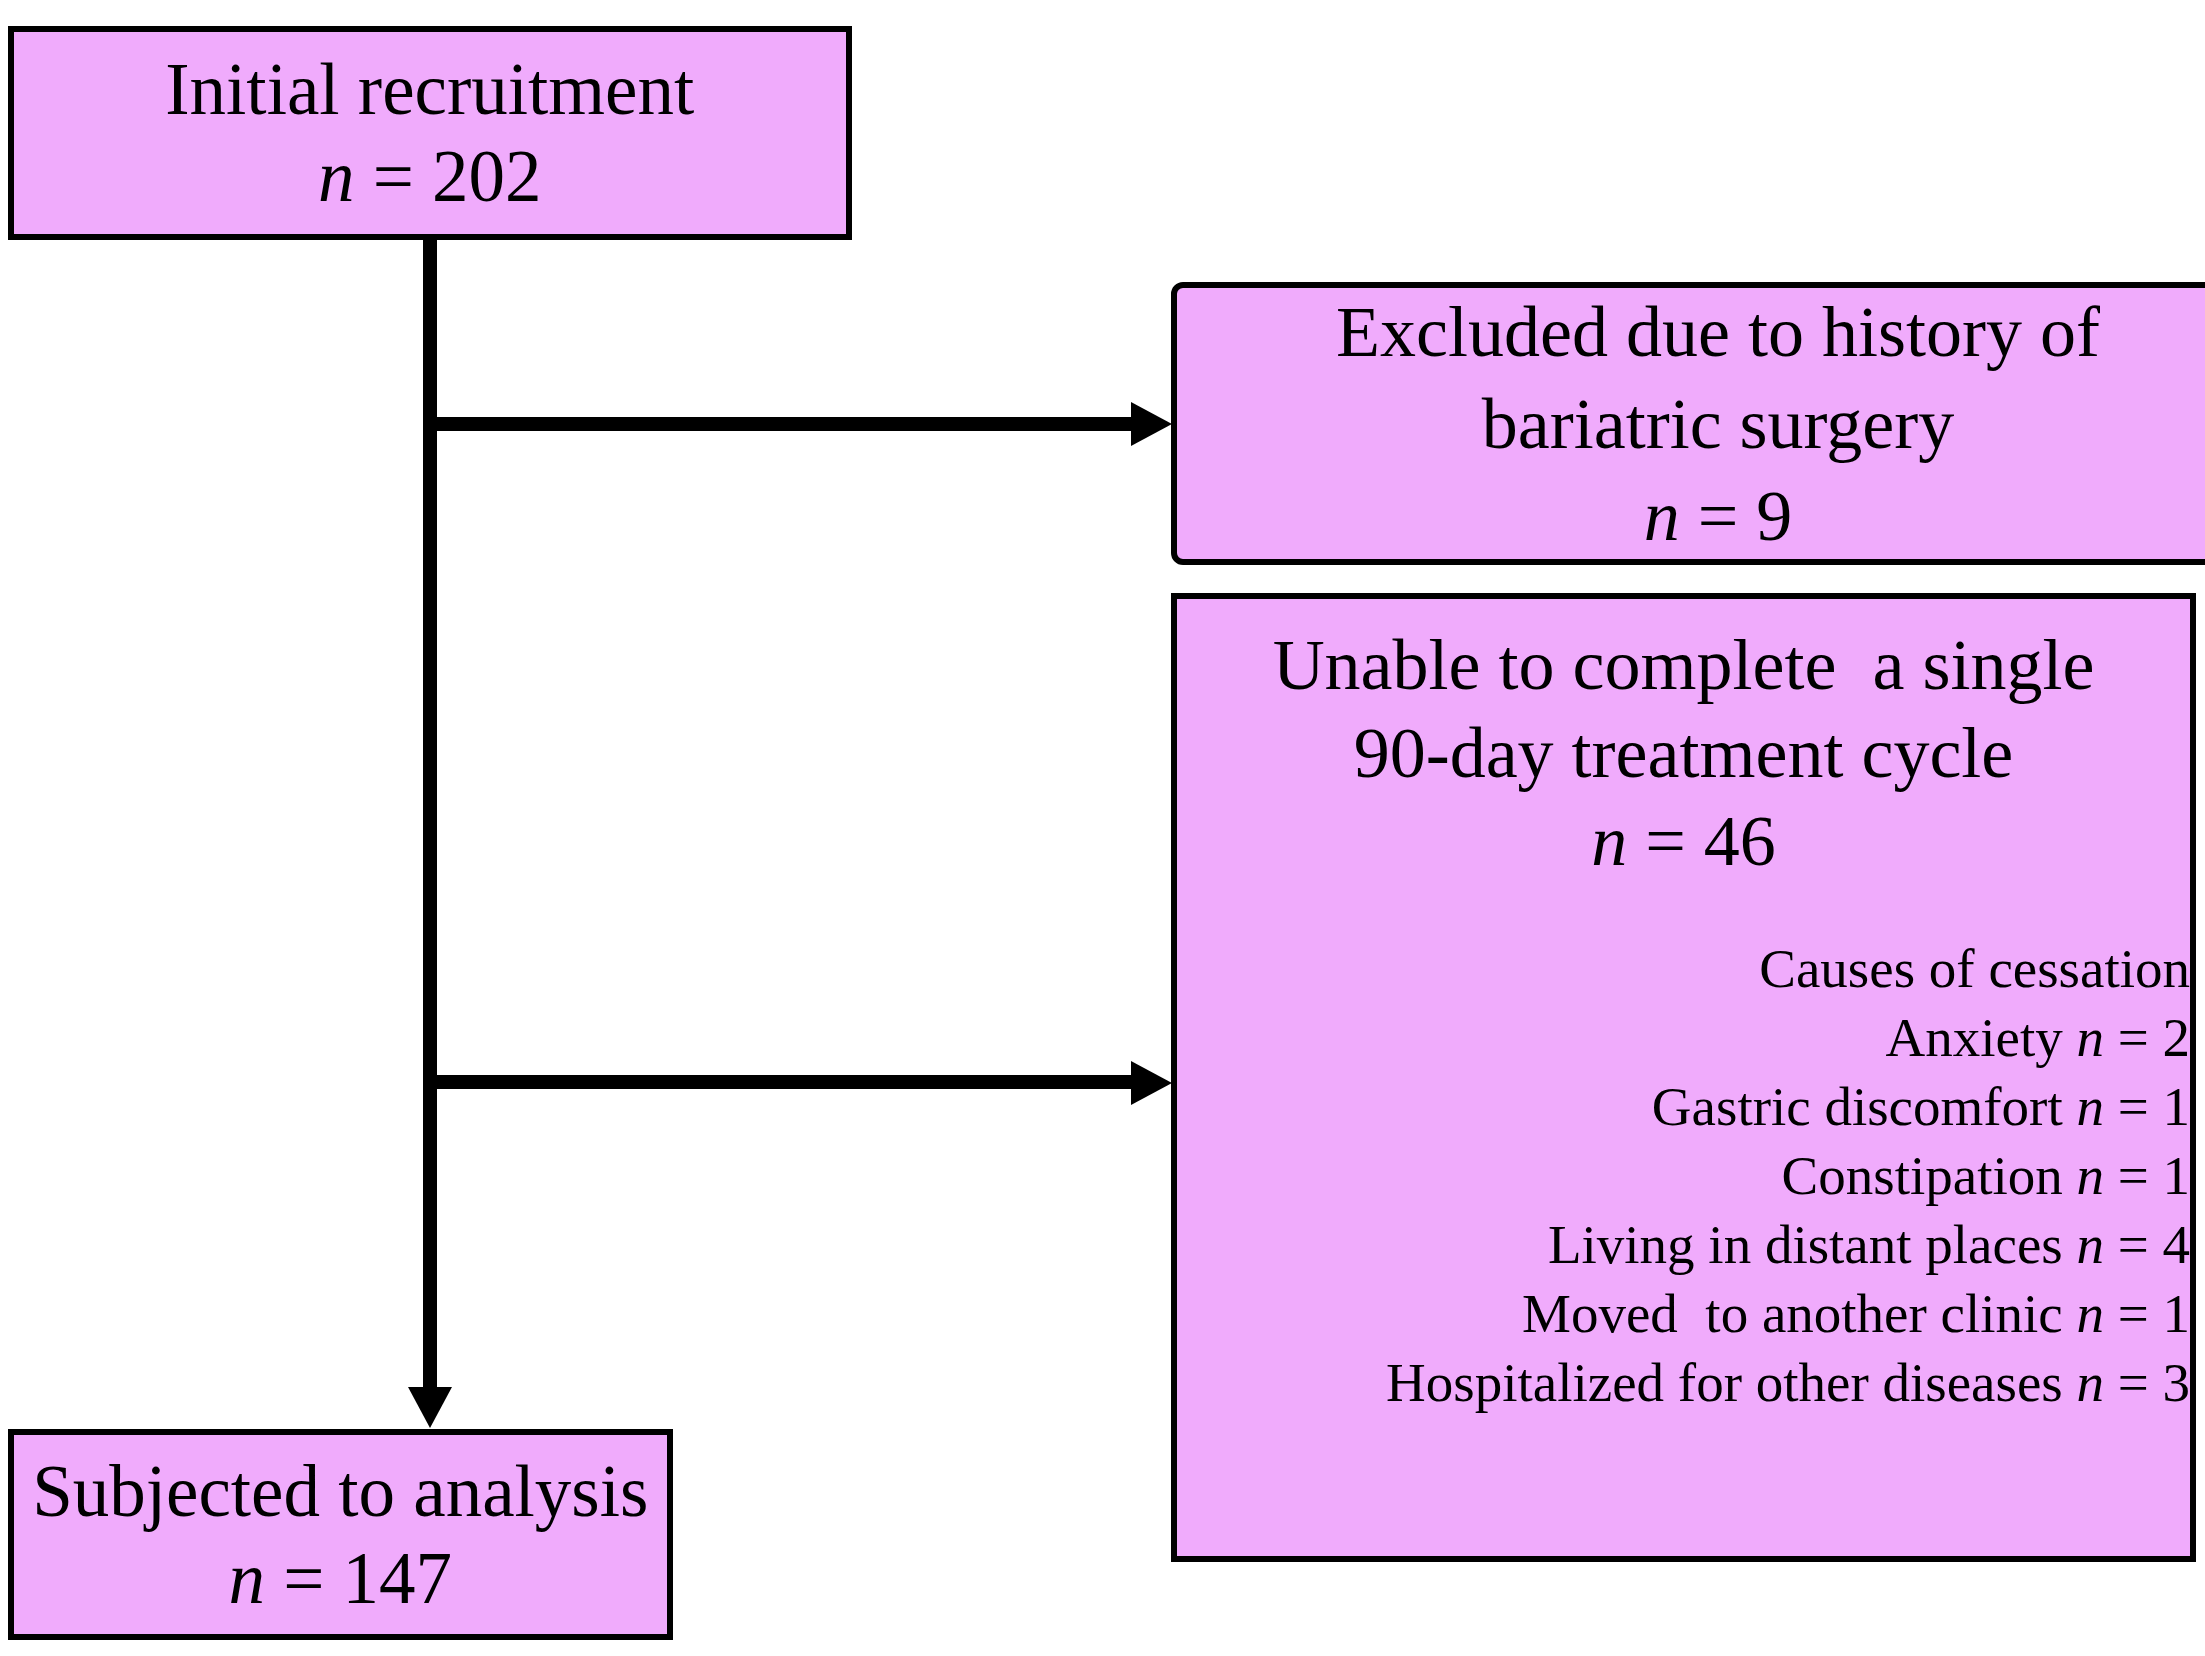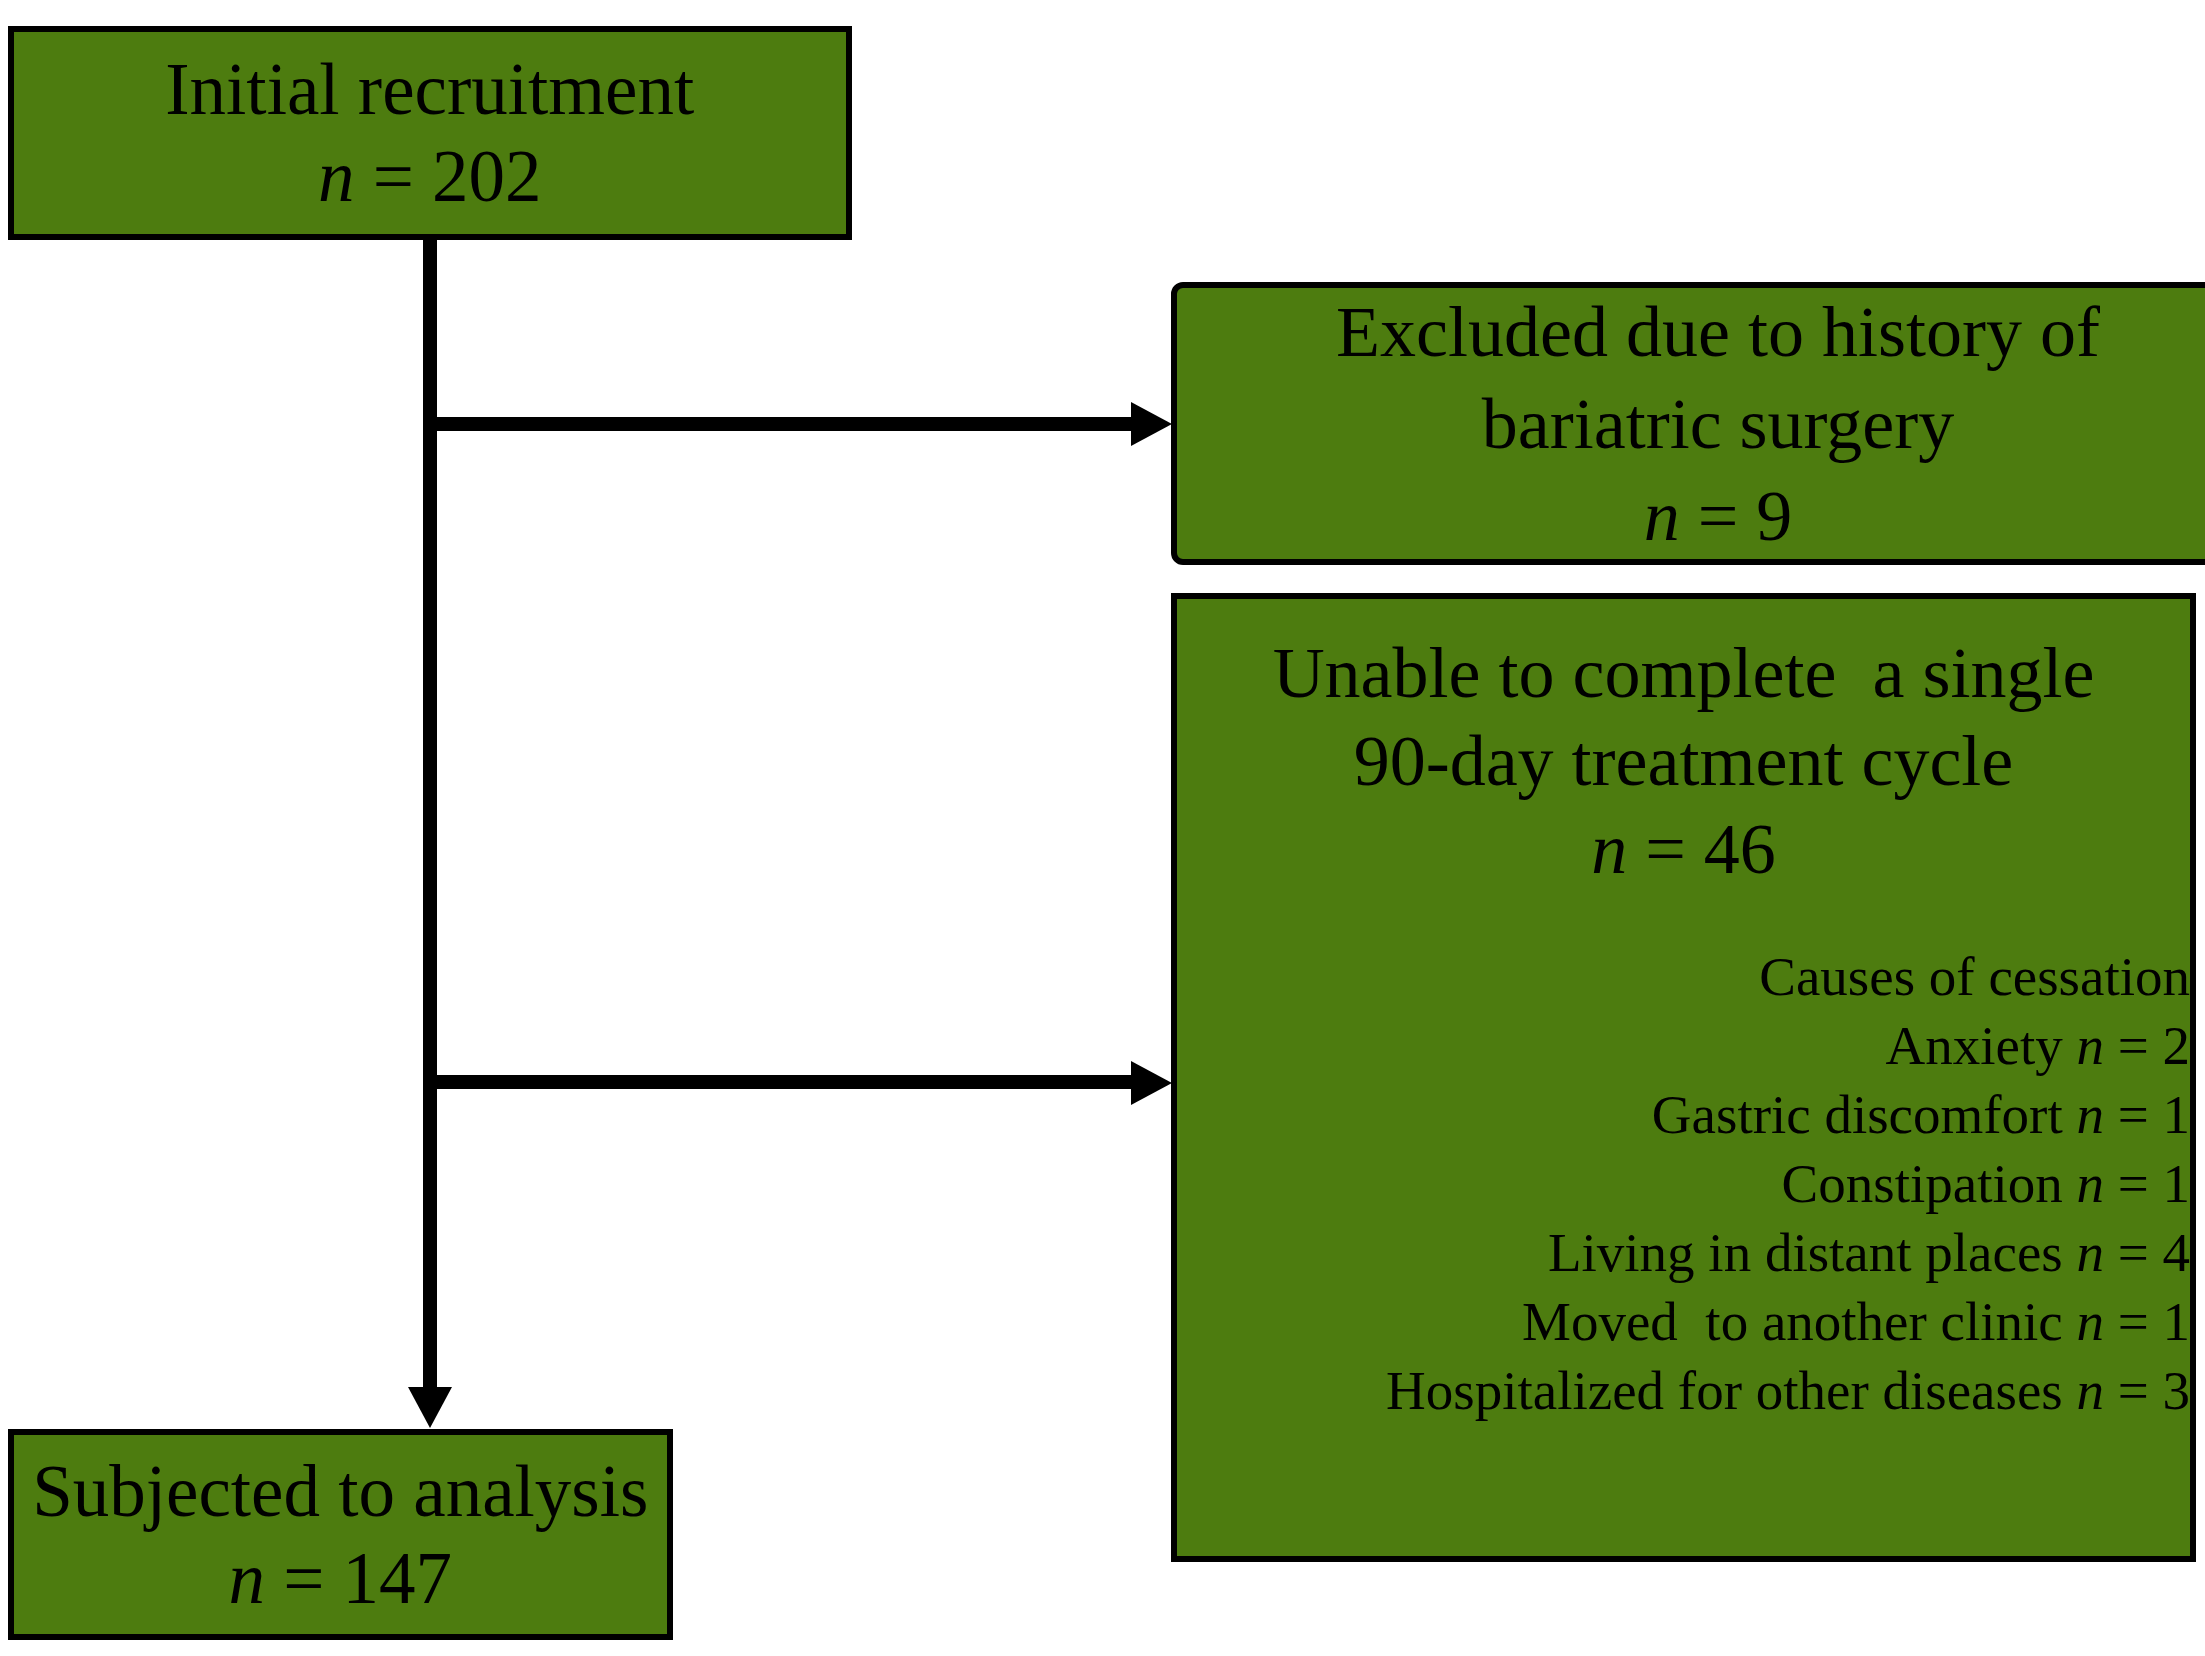--- a/index.html
+++ b/index.html
@@ -9,35 +9,35 @@
     height: 1656px;
     background: #ffffff;
     font-family: "Liberation Serif", "DejaVu Serif", serif;
     color: #000000;
     overflow: hidden;
   }
   .box {
     position: absolute;
     box-sizing: border-box;
     border: 6.2px solid #000000;
-    background: #4d7c0f;
+    background: #f0abfc;
   }
   .box.centered {
     display: flex;
     flex-direction: column;
     justify-content: center;
     align-items: center;
     text-align: center;
   }
   .hline { font-size: 73px; line-height: 87px; white-space: pre-wrap; }
   .hline2 { font-size: 72px; line-height: 92px; white-space: pre-wrap; }
   .hline3 { font-size: 72px; line-height: 88px; white-space: pre-wrap; }
   .nrow { font-style: normal; }
   .nrow i { font-style: italic; }
-  #box-incomplete { text-align: center; padding-top: 30px; }
+  #box-incomplete { text-align: center; padding-top: 22px; }
   .causes-block {
     margin-top: 49px;
     text-align: right;
     font-size: 55px;
     line-height: 69px;
   }
   .causes-header { padding-left: 4.7px; white-space: pre-wrap; }
   .cause-row { padding-left: 22px; }
   .cause-row .lbl { white-space: pre-wrap; }
   .shaft-v {

